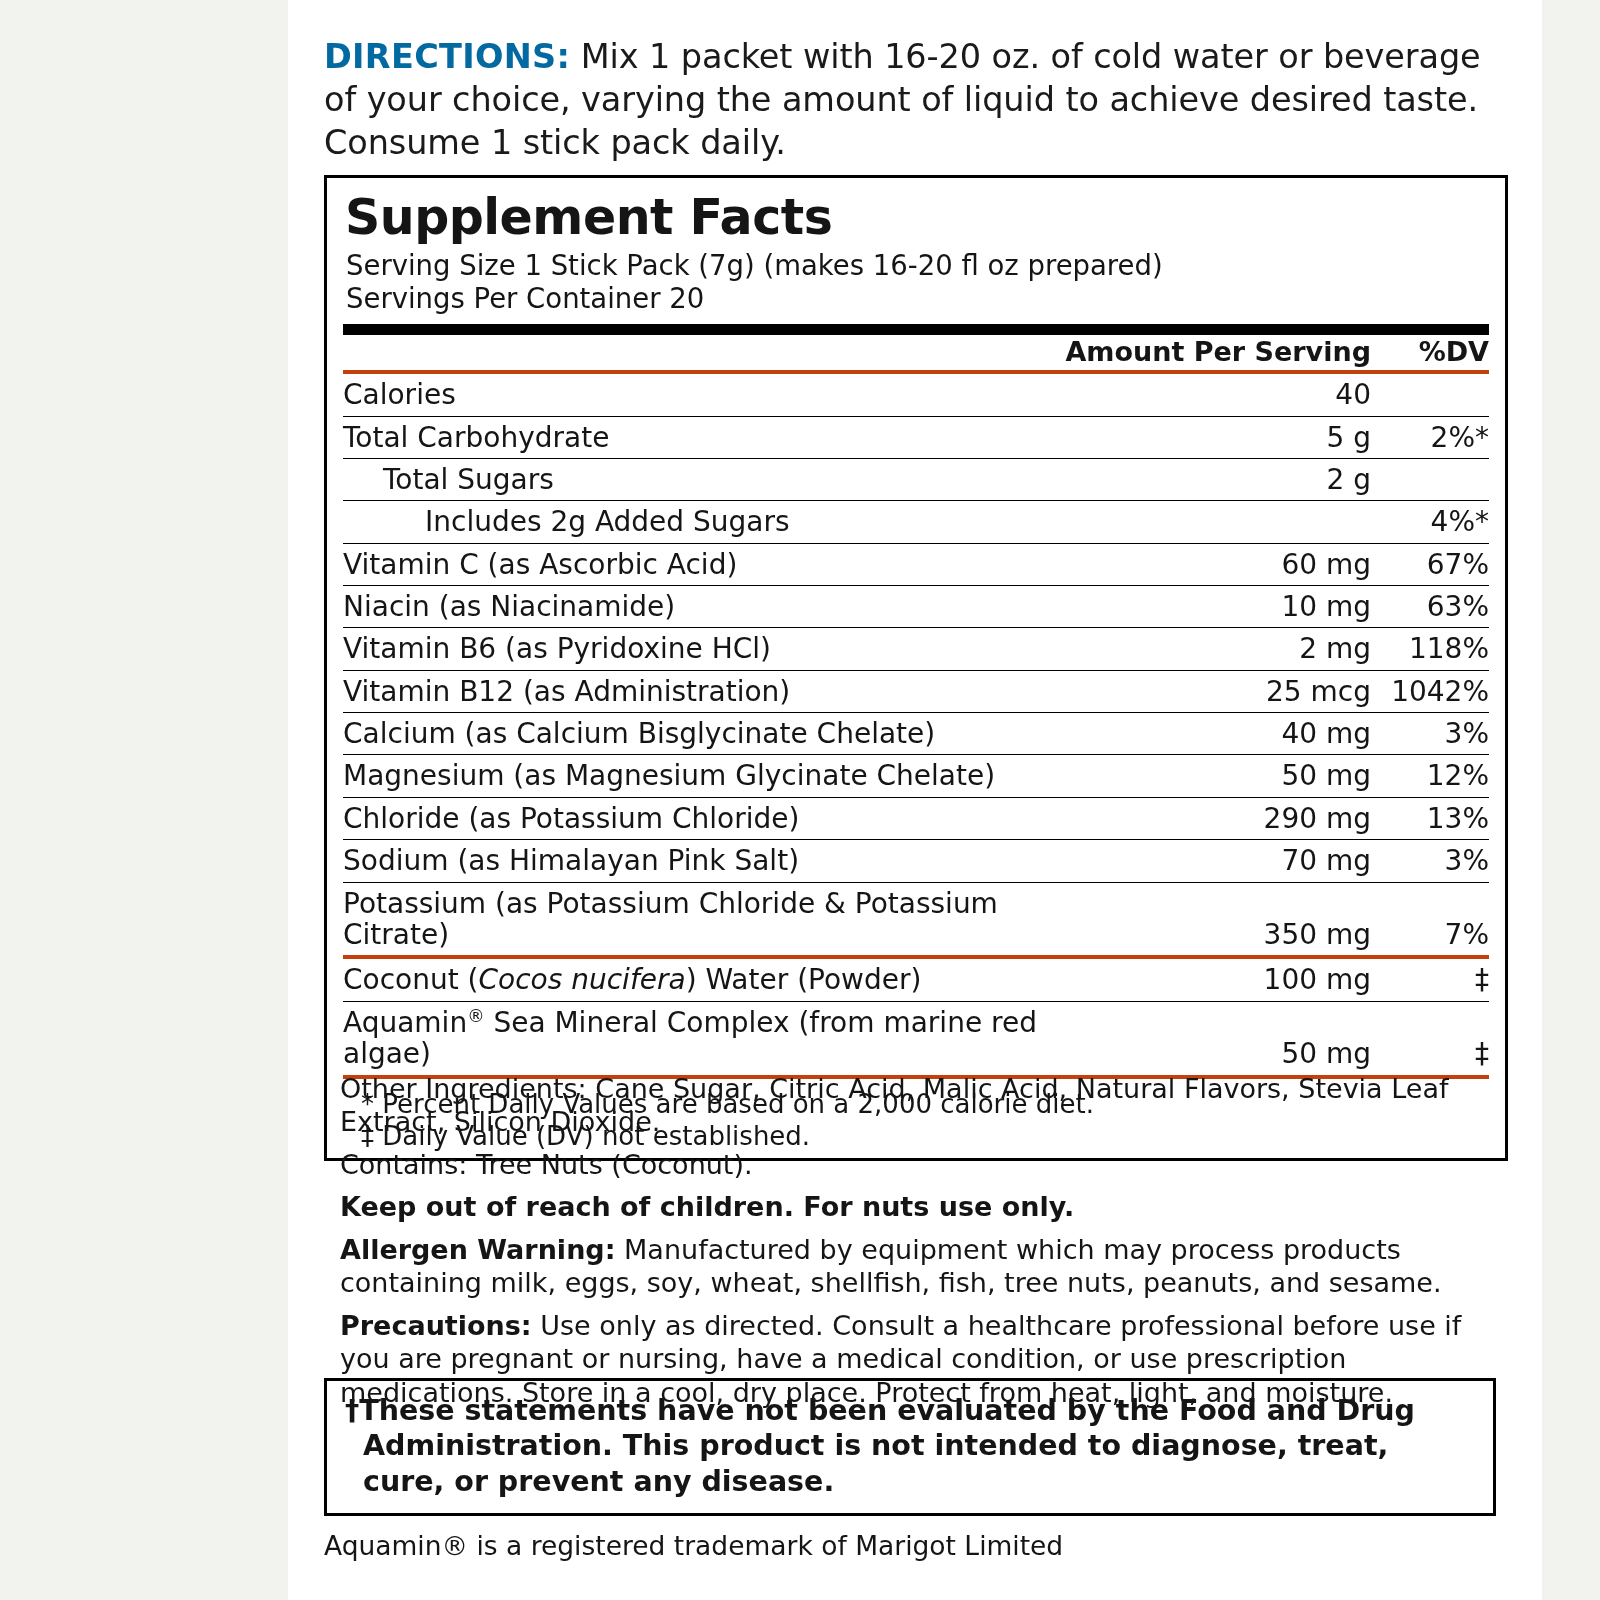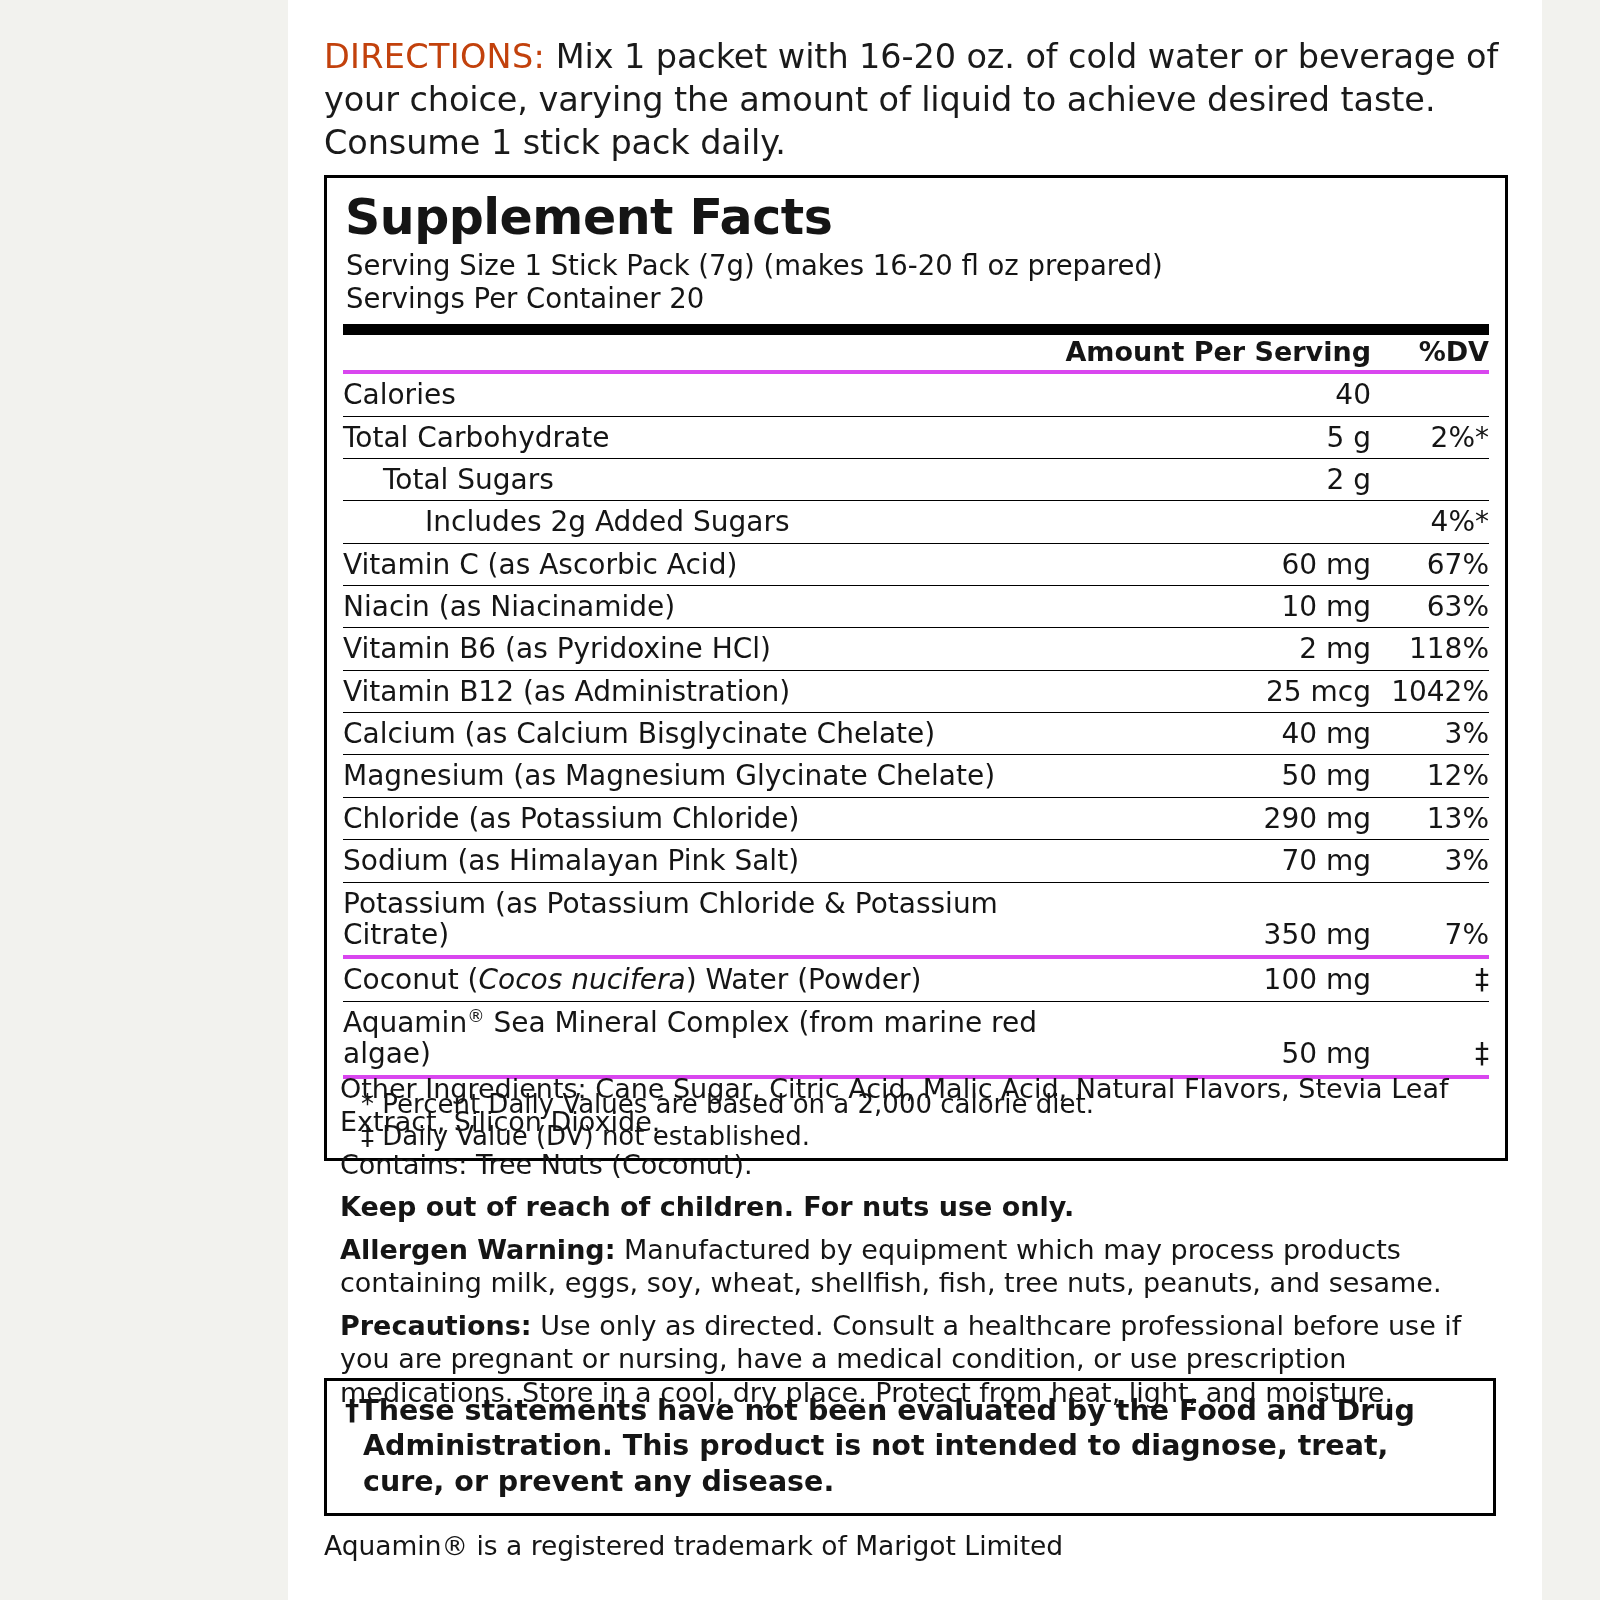--- a/index.html
+++ b/index.html
@@ -45,22 +45,22 @@
     position: absolute;
     left: 36px;
     top: 36px;
     width: 1180px;
     font-size: 33.5px;
     line-height: 1.28;
     color: #1a1a1a;
     letter-spacing: -0.1px;
   }
   .directions .lbl {
-    color: #c2410c;
-    font-weight: normal;
+    color: #0369a1;
+    font-weight: bold;
     letter-spacing: 0.3px;
   }
 
   
   .sf-panel {
     position: absolute;
     left: 36px;
     top: 175px;
     width: 1184px;
     border: 3px solid #000;
@@ -98,21 +98,21 @@
   td.amt  { text-align: right; white-space: nowrap; padding-right: 14px; width: 150px; }
   td.dv   { text-align: right; white-space: nowrap; padding-right: 6px; width: 118px; }
 
   tr.hdr td {
     font-weight: bold;
     font-size: 27px;
     padding-bottom: 3px;
     padding-top: 2px;
   }
   tr.sep-thin td { border-bottom: 1.5px solid #000; }
-  tr.sep-med td  { border-bottom: 4px solid #d946ef; }
+  tr.sep-med td  { border-bottom: 4px solid #c2410c; }
 
   .indent1 { padding-left: 40px !important; }
   .indent2 { padding-left: 82px !important; }
   .ital { font-style: italic; }
   .sup { font-size: 0.62em; vertical-align: super; }
 
   .footnotes {
     font-size: 26px;
     line-height: 1.26;
     margin-top: 9px;

